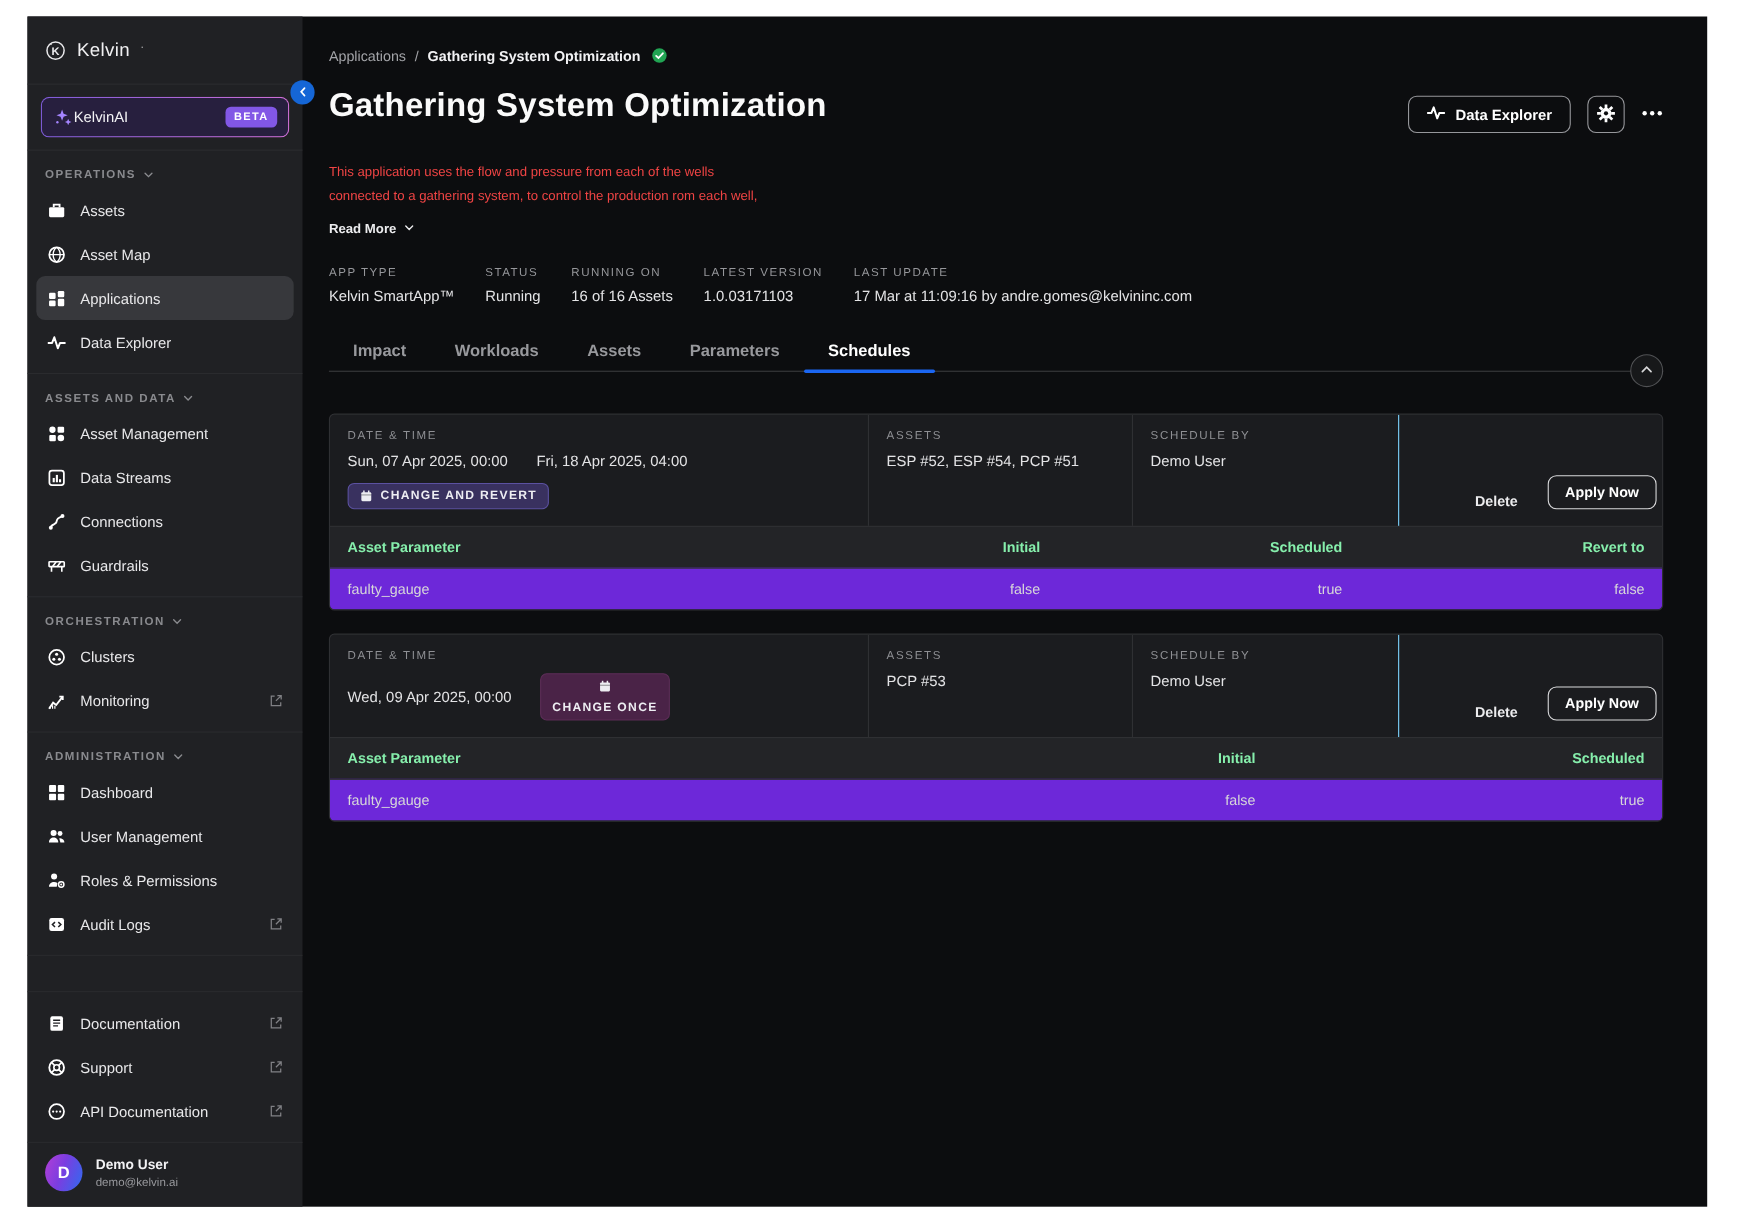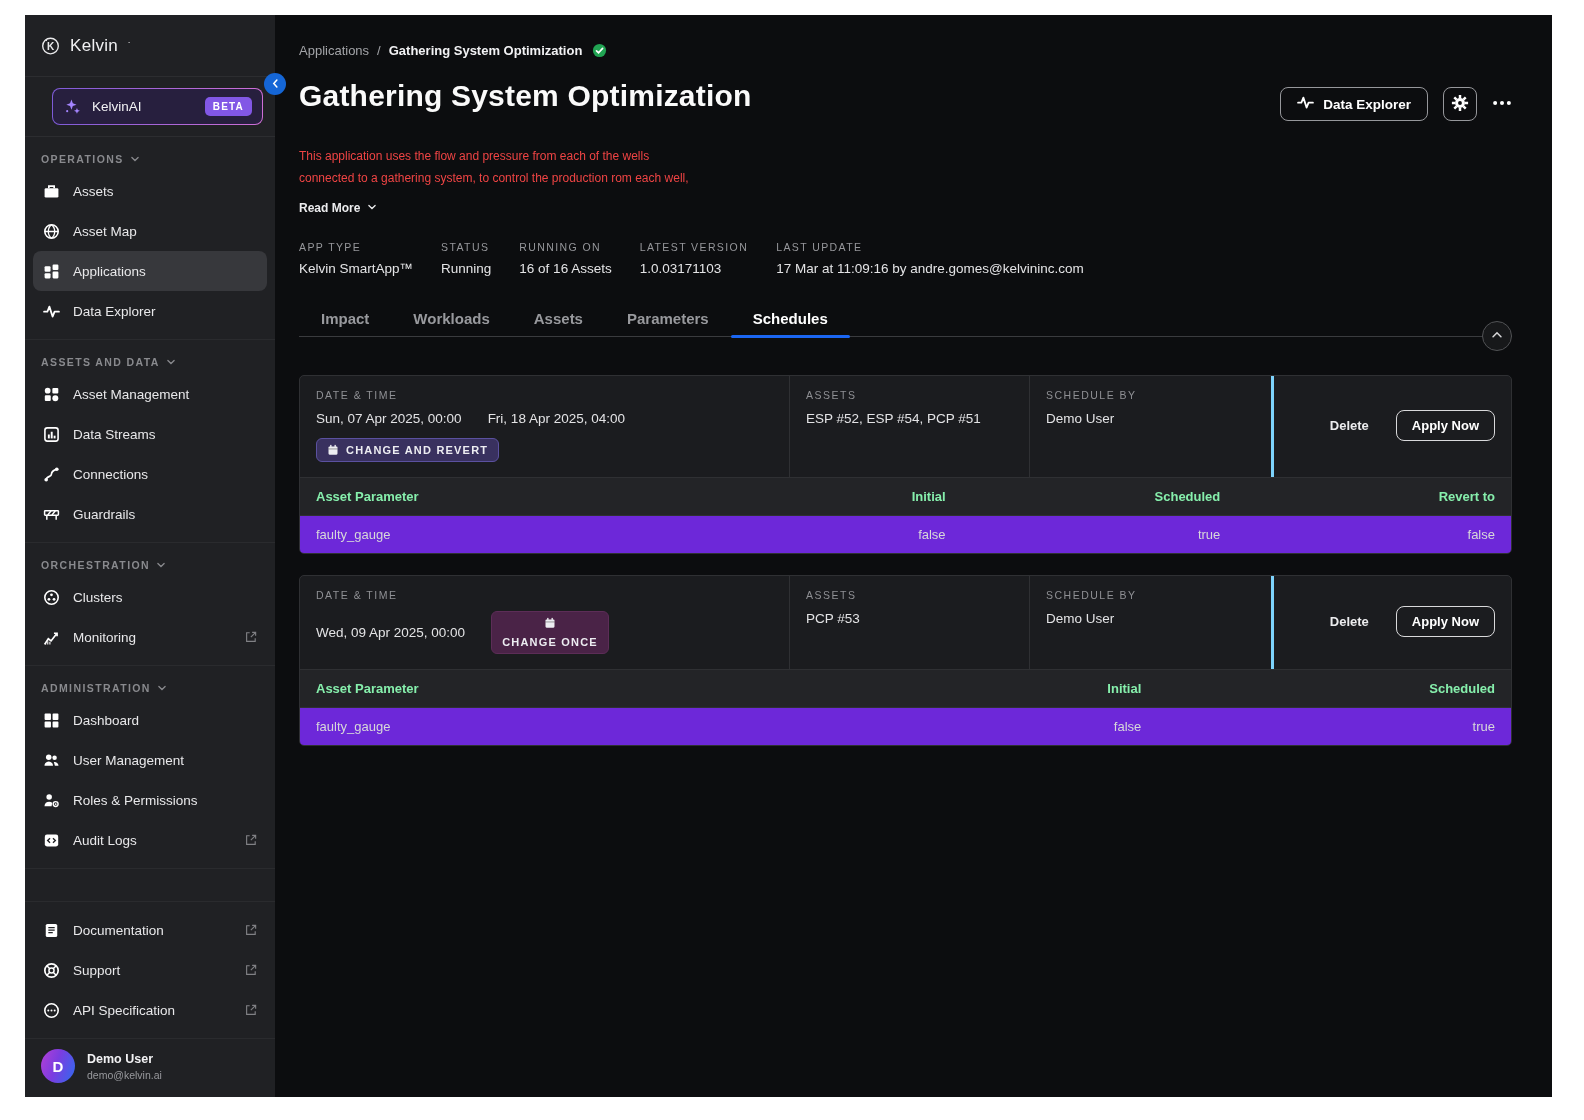--- a/index.html
+++ b/index.html
@@ -17,22 +17,22 @@
     padding: 0 16px; border-bottom: 1px solid #2c2d30; }
   .logo-text { font-size: 17px; color: #f0f0f2; letter-spacing: .3px; }
   .logo-tm { color: #f0f0f2; font-size: 9px; vertical-align: top; }
   .collapse-btn { position: absolute; right: -11px; top: 58px; width: 22px; height: 22px;
     border-radius: 50%; background: #1566d6; border: none; color: #fff; z-index: 6;
     display: flex; align-items: center; justify-content: center; cursor: pointer; }
   .kelvinai-wrap { padding: 11px 12px; border-bottom: 1px solid #2c2d30; }
   .kelvinai { border: 1px solid transparent; border-radius: 8px; cursor: pointer;
     background: linear-gradient(#271f3e,#271f3e) padding-box,
                 linear-gradient(90deg,#7e5bd8,#cf6fd6) border-box;
-    display: flex; align-items: center; gap: 10px; padding: 8px 10px;
-    font-size: 13.5px; color: #f2f2f4; margin-left: 15px; }
+    display: flex; align-items: center; padding: 8px 10px;
+    font-size: 13.5px; color: #f2f2f4; }
   .beta { margin-left: auto; background: #8257e6; color: #fff; font-size: 10px;
     font-weight: bold; letter-spacing: 1.2px; padding: 4px 8px; border-radius: 5px; }
   .nav-section { padding: 6px 0 8px; border-bottom: 1px solid #2a2b2e; }
   .section-header { display: flex; align-items: center; gap: 6px; padding: 10px 16px 6px;
     font-size: 10.5px; font-weight: bold; letter-spacing: 1.4px; color: #898a8e; cursor: pointer; }
   .nav-item { height: 40px; display: flex; align-items: center; gap: 12px; margin: 0 8px;
     padding: 0 9px; border-radius: 8px; font-size: 13.5px; color: #e8e8ea; cursor: pointer; }
   .nav-item.active { background: #37383c; }
   .nav-icon { width: 19px; display: flex; justify-content: center; color: #ffffff; }
   .ext-icon { margin-left: auto; color: #808185; display: flex; }
@@ -84,22 +84,22 @@
 
   
   .cards { margin-top: 38px; }
   .card { border: 1px solid #2f3033; border-radius: 5px; background: #1b1c1f;
     margin-bottom: 21px; overflow: hidden; }
   .card-top { display: flex; }
   .ct-col { padding: 13px 16px 15px; }
   .ct-col.datetime { width: 489px; }
   .ct-col.assets   { width: 240px; border-left: 1px solid #2f3033; }
   .ct-col.scheduleby { width: 242px; border-left: 1px solid #2f3033; }
-  .ct-col.actions { flex: 1; border-left: 3px solid #7dd3fc; display: flex;
-    align-items: center; justify-content: flex-end; gap: 27px; padding-right: 16px; }
+  .ct-col.actions { flex: 1; border-left: 1px solid #7dd3fc; display: flex;
+    align-items: flex-end; justify-content: flex-end; gap: 27px; padding-right: 5px; }
   .ct-label { font-size: 10.5px; letter-spacing: 1.5px; color: #8f9094; }
   .ct-value { margin-top: 10px; font-size: 13.5px; color: #e3e3e5; display: flex;
     align-items: center; gap: 26px; }
   .badge { display: inline-flex; align-items: center; gap: 7px; padding: 5px 10px;
     border-radius: 6px; font-size: 11px; font-weight: bold; letter-spacing: 1.2px;
     color: #ededf2; white-space: nowrap; }
   .badge.change-and-revert { background: #39315f; border: 1px solid #5b51a0; margin-top: 12px; }
   .badge.change-once { background: #4a2347; border: 1px solid #5c2d57; margin-top: 0; flex-direction: column; }
   .btn-delete { border: none; background: transparent; color: #ececee; font-size: 13px;
     font-weight: bold; cursor: pointer; font-family: "Liberation Sans", sans-serif; }
@@ -394,21 +394,21 @@
           <span class="nav-icon">
             <svg width="17" height="17" viewBox="0 0 16 16" xmlns="http://www.w3.org/2000/svg">
               <circle cx="8" cy="8" r="6.3" fill="none" stroke="currentColor" stroke-width="1.5"></circle>
               <g fill="currentColor">
                 <circle cx="5" cy="8" r=".95"></circle>
                 <circle cx="8" cy="8" r=".95"></circle>
                 <circle cx="11" cy="8" r=".95"></circle>
               </g>
             </svg>
           </span>
-          <span>API Specification</span>
+          <span>API Documentation</span>
           <span class="ext-icon">
             <svg width="14" height="14" viewBox="0 0 16 16" xmlns="http://www.w3.org/2000/svg">
               <path d="M6.5 3.2H3v9.8h9.8V9.5" fill="none" stroke="currentColor" stroke-width="1.3"></path>
               <path d="M9.3 2.7h4v4M13 3 7.8 8.2" fill="none" stroke="currentColor" stroke-width="1.3"></path>
             </svg>
           </span>
         </div>
       </div>
     <div class="user-block">
       <div class="avatar">D</div>

